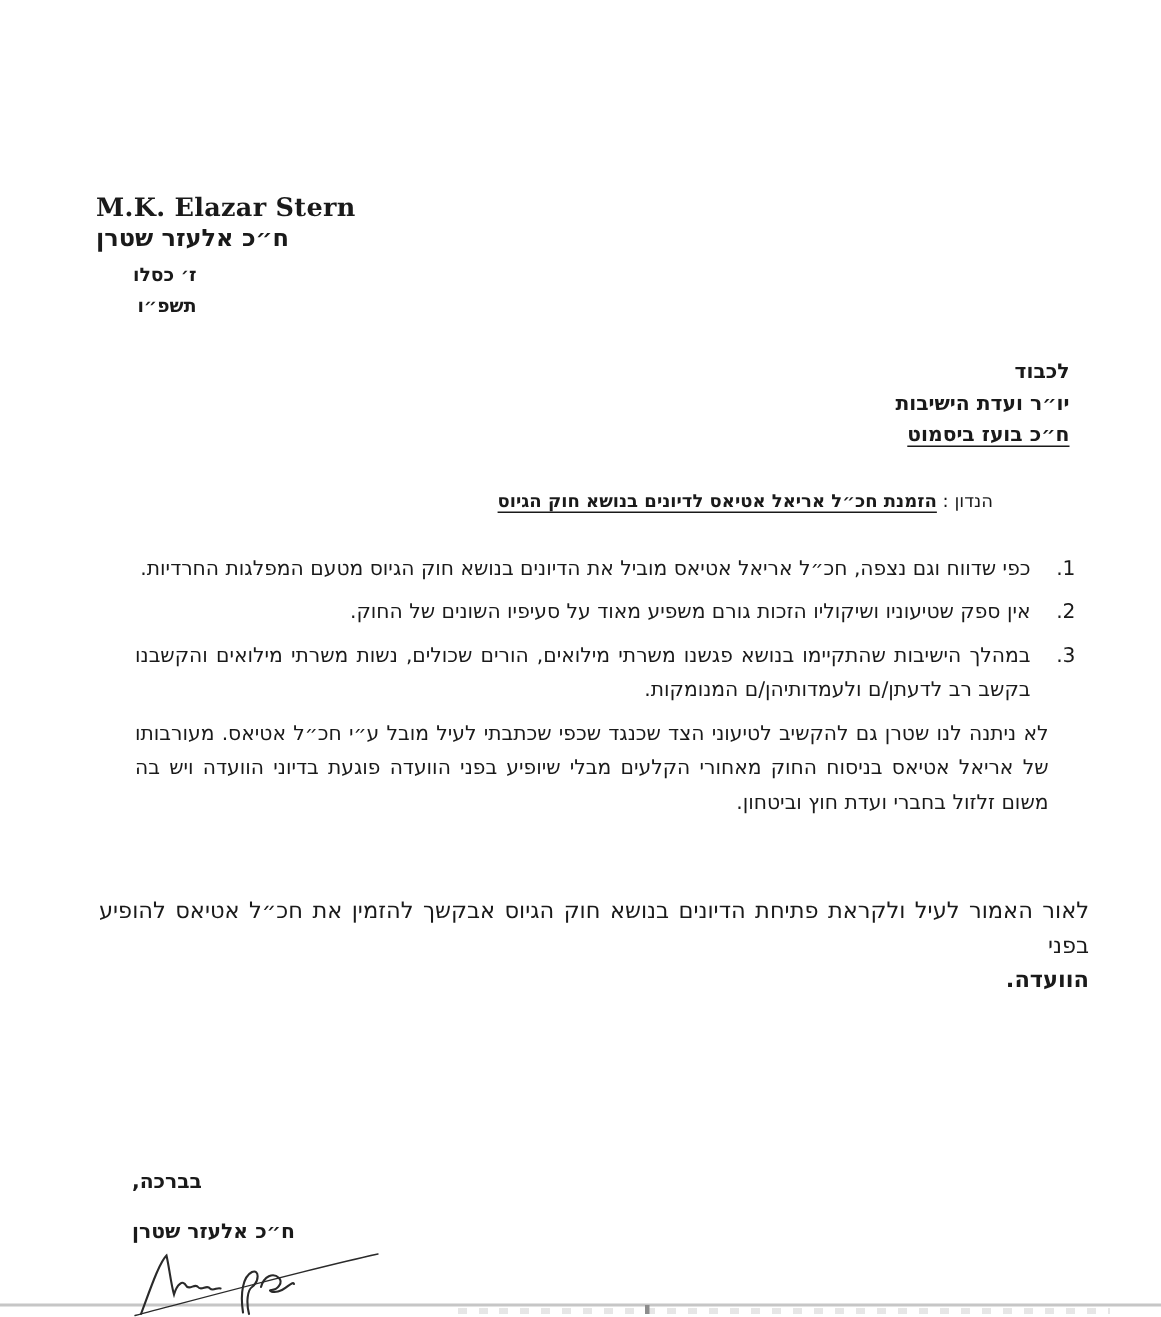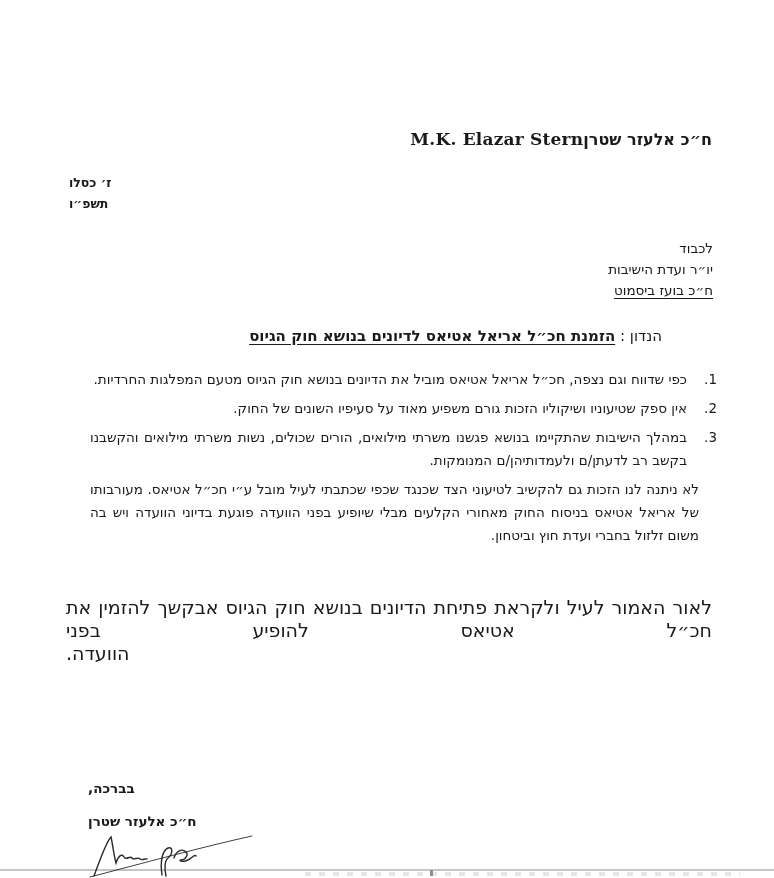--- a/index.html
+++ b/index.html
@@ -13,49 +13,49 @@
     font-family:"DejaVu Sans",sans-serif;color:var(--ink);
     position:relative;overflow:hidden;
   }
   .page{position:absolute;inset:0;background:var(--page);overflow:hidden;}
 
   
   .emblem{position:absolute;top:24px;left:50%;transform:translateX(-50%);width:64px;height:88px;}
   .emblem svg{display:block;width:100%;height:100%;}
 
   
-  .header-row{position:absolute;top:129px;left:64px;right:62px;display:flex;justify-content:flex-end;align-items:baseline;}
+  .header-row{position:absolute;top:129px;left:64px;right:62px;display:flex;justify-content:flex-start;align-items:baseline;flex-direction:column;}
   .name-en{font-family:"DejaVu Serif",serif;font-weight:bold;font-size:17px;letter-spacing:.2px;}
   .name-he{font-weight:bold;font-size:16px;direction:rtl;}
 
   
-  .dates{position:absolute;top:172px;left:69px;width:78px;direction:rtl;text-align:left;
+  .dates{position:absolute;top:172px;left:53px;width:78px;direction:rtl;text-align:right;
          font-weight:bold;font-size:12.5px;line-height:21px;}
 
   
   .addressee{position:absolute;top:238px;right:61px;direction:rtl;text-align:right;
-             font-weight:normal;font-size:13.5px;line-height:21px;}
+             font-weight:bold;font-size:13.5px;line-height:21px;}
   .addressee .underlined{text-decoration:underline;text-underline-offset:3px;}
 
   
-  .subject{position:absolute;top:327px;right:112px;direction:rtl;font-size:15px;}
+  .subject{position:absolute;top:327px;right:112px;direction:rtl;font-size:12px;}
   .subject .subject-label{font-weight:normal;}
   .subject .subject-text{font-weight:bold;text-decoration:underline;text-underline-offset:3px;}
 
   
   .list{position:absolute;top:368px;left:62px;right:57px;direction:rtl;font-size:13.5px;line-height:23px;}
   .list-item{display:flex;margin-bottom:6px;}
   .li-num{flex:0 0 30px;text-align:right;}
   .li-text{flex:1;margin-left:28px;text-align:justify;}
   .continuation{margin:0 18px 0 28px;text-align:justify;}
 
   
-  .closing{position:absolute;top:596px;left:66px;right:62px;font-size:19px;line-height:23px;}
+  .closing{position:absolute;top:596px;left:66px;right:48px;font-size:15px;line-height:23px;}
   .closing-line1{direction:rtl;text-align:justify;text-align-last:justify;}
-  .closing-line2{direction:rtl;text-align:left;}
+  .closing-line2{direction:rtl;text-align:right;font-weight:bold;}
 
   
   .signoff{position:absolute;top:780px;left:88px;width:134px;text-align:left;direction:rtl;
            font-weight:bold;font-size:13.5px;}
   .signoff .signoff-name{margin-top:17px;white-space:nowrap;}
 
   
   .signature{position:absolute;top:832px;left:86px;width:168px;height:46px;z-index:3;}
   .signature svg{display:block;width:100%;height:100%;}
 
@@ -98,21 +98,21 @@
       <div class="li-text">כפי שדווח וגם נצפה, חכ״ל אריאל אטיאס מוביל את הדיונים בנושא חוק הגיוס מטעם המפלגות החרדיות.</div>
     </div>
     <div class="list-item">
       <span class="li-num">2.</span>
       <div class="li-text">אין ספק שטיעוניו ושיקוליו הזכות גורם משפיע מאוד על סעיפיו השונים של החוק.</div>
     </div>
     <div class="list-item">
       <span class="li-num">3.</span>
       <div class="li-text">במהלך הישיבות שהתקיימו בנושא פגשנו משרתי מילואים, הורים שכולים, נשות משרתי מילואים והקשבנו בקשב רב לדעתן/ם ולעמדותיהן/ם המנומקות.</div>
     </div>
-    <div class="continuation">לא ניתנה לנו הזכות גם להקשיב לטיעוני הצד שכנגד שכפי שכתבתי לעיל מובל ע״י חכ״ל אטיאס. מעורבותו של אריאל אטיאס בניסוח החוק מאחורי הקלעים מבלי שיופיע בפני הוועדה פוגעת בדיוני הוועדה ויש בה משום זלזול בחברי ועדת חוץ וביטחון.</div>
+    <div class="continuation">לא ניתנה לנו שטרן גם להקשיב לטיעוני הצד שכנגד שכפי שכתבתי לעיל מובל ע״י חכ״ל אטיאס. מעורבותו של אריאל אטיאס בניסוח החוק מאחורי הקלעים מבלי שיופיע בפני הוועדה פוגעת בדיוני הוועדה ויש בה משום זלזול בחברי ועדת חוץ וביטחון.</div>
   </div>
 
   <div class="closing">
     <div class="closing-line1">לאור האמור לעיל ולקראת פתיחת הדיונים בנושא חוק הגיוס אבקשך להזמין את חכ״ל אטיאס להופיע בפני</div>
     <div class="closing-line2">הוועדה.</div>
   </div>
 
   <div class="signoff">
     <div>בברכה,</div>
     <div class="signoff-name">ח״כ אלעזר שטרן</div>

